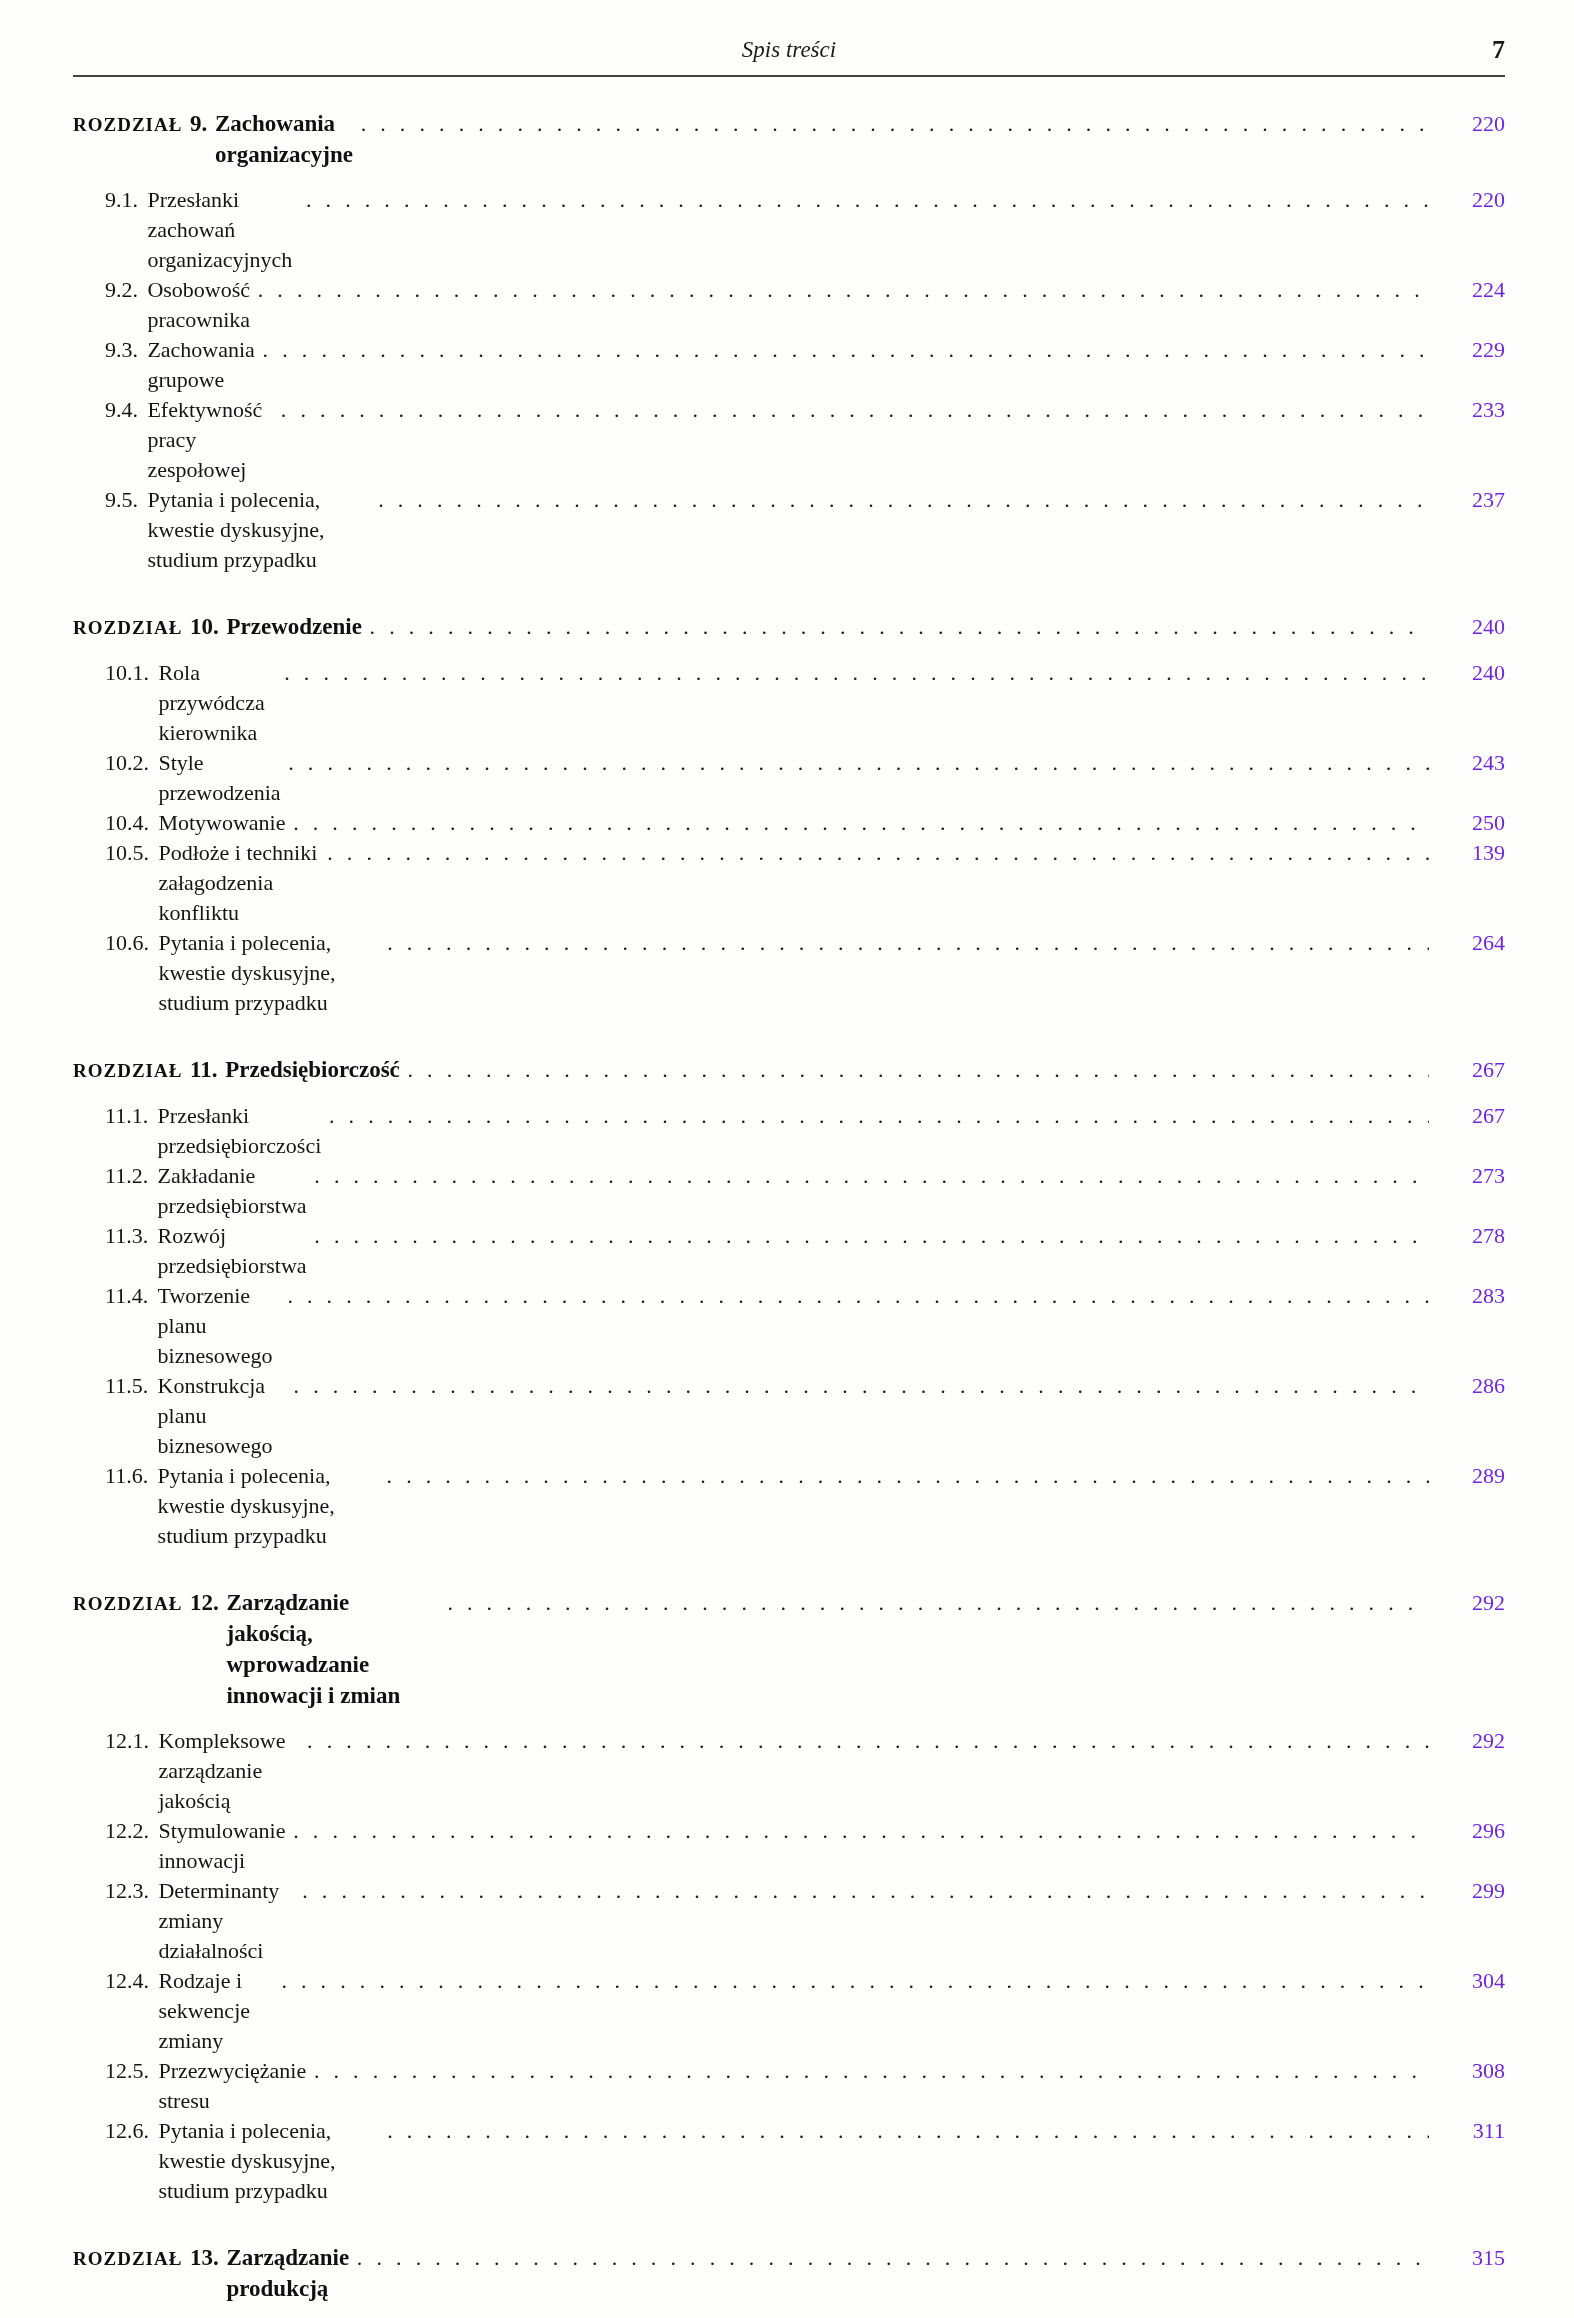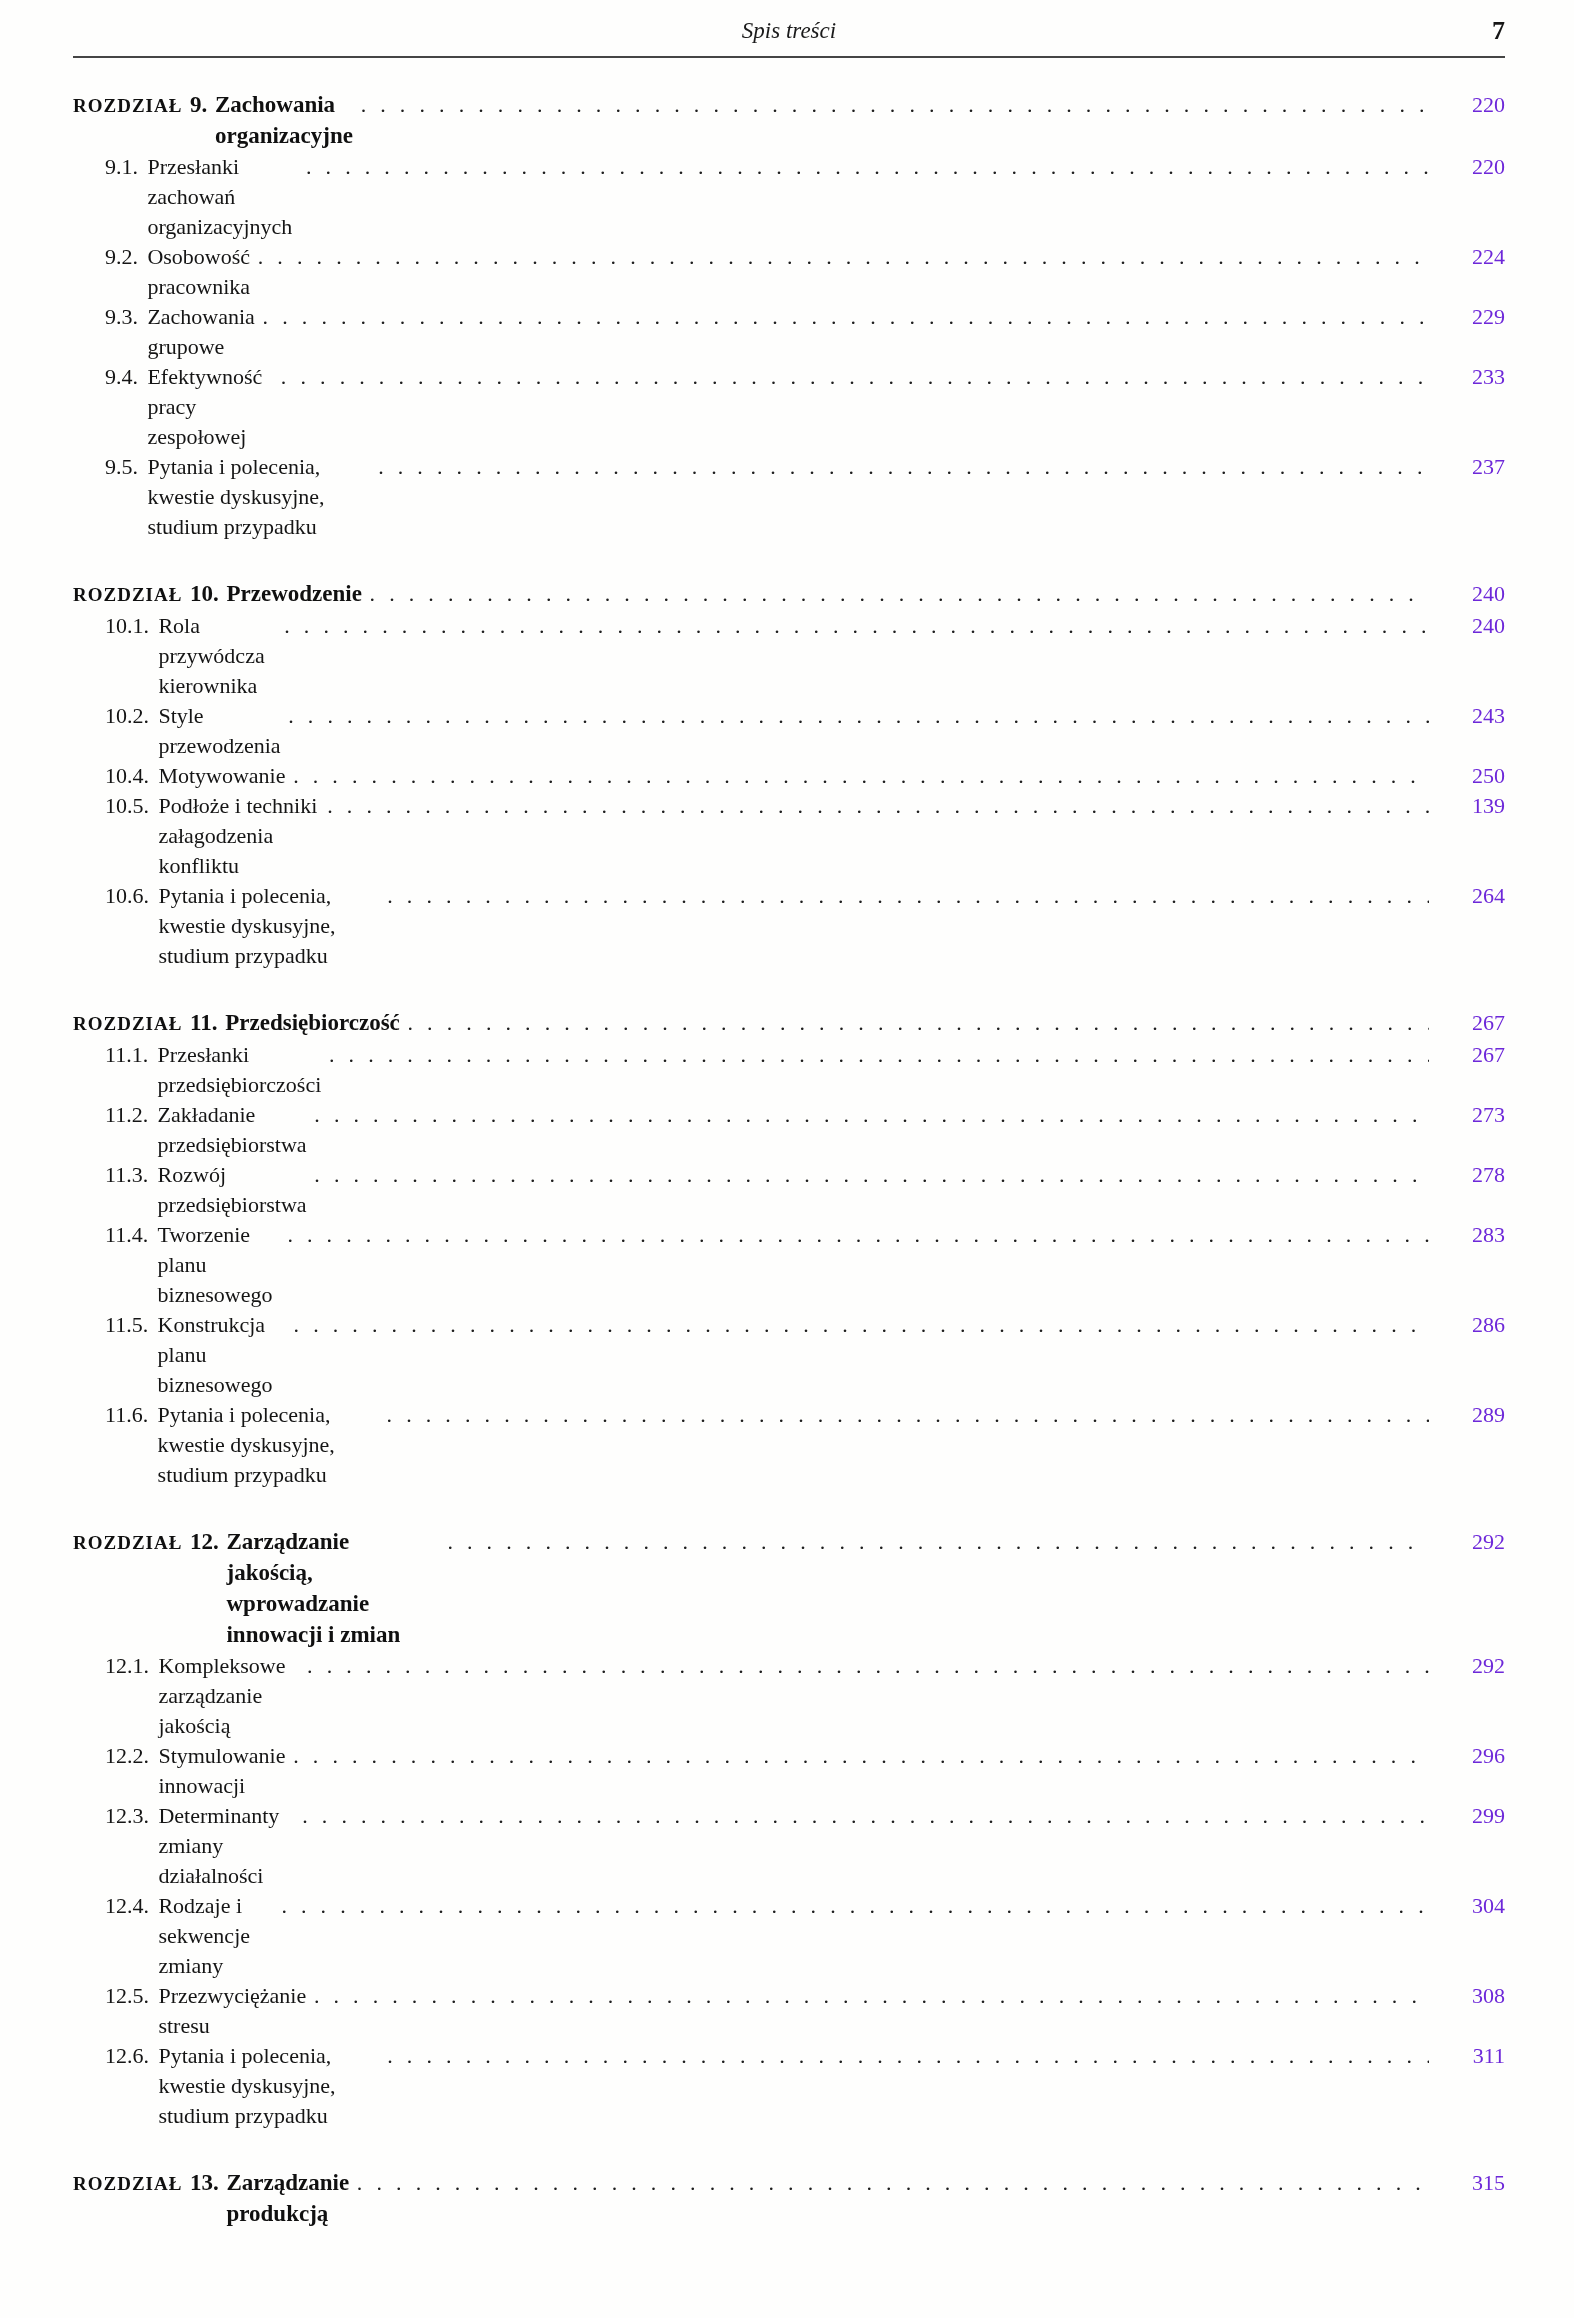--- a/index.html
+++ b/index.html
@@ -1,21 +1,21 @@
 <!DOCTYPE html>
 <html style="font-size:13.7px"><head>
 <meta charset="utf-8">
 <style>
   html, body { margin: 0; padding: 0; background: #ffffff; }
   .sheet {
     width: 1574px;
     height: 2319px;
     box-sizing: border-box;
     background: #fefefd;
-    padding: 14px 69px 0 73px;
+    padding: 33px 69px 0 73px;
     font-family: "Liberation Serif", "DejaVu Serif", serif;
     color: #161616;
     position: relative;
     overflow: hidden;
   }
   
   .running-header {
     position: relative;
     height: 33px;
   }
@@ -73,21 +73,21 @@
     font-weight: bold;
     line-height: 31px;
     color: #101010;
   }
   .ch-label {
     font-size: 19px;
     letter-spacing: 1px;
     margin-right: 7.7px;
   }
   .ch-num { margin-right: 7.7px; }
-  .entries { margin-top: 1px; padding-left: 32px; }
+  .entries { margin-top: 15px; padding-left: 32px; }
   .entry {
     font-size: 22px;
     line-height: 30px;
     color: #151515;
   }
   .en-num { margin-right: 9.4px; }
 </style>
 </head>
 <body>
 

